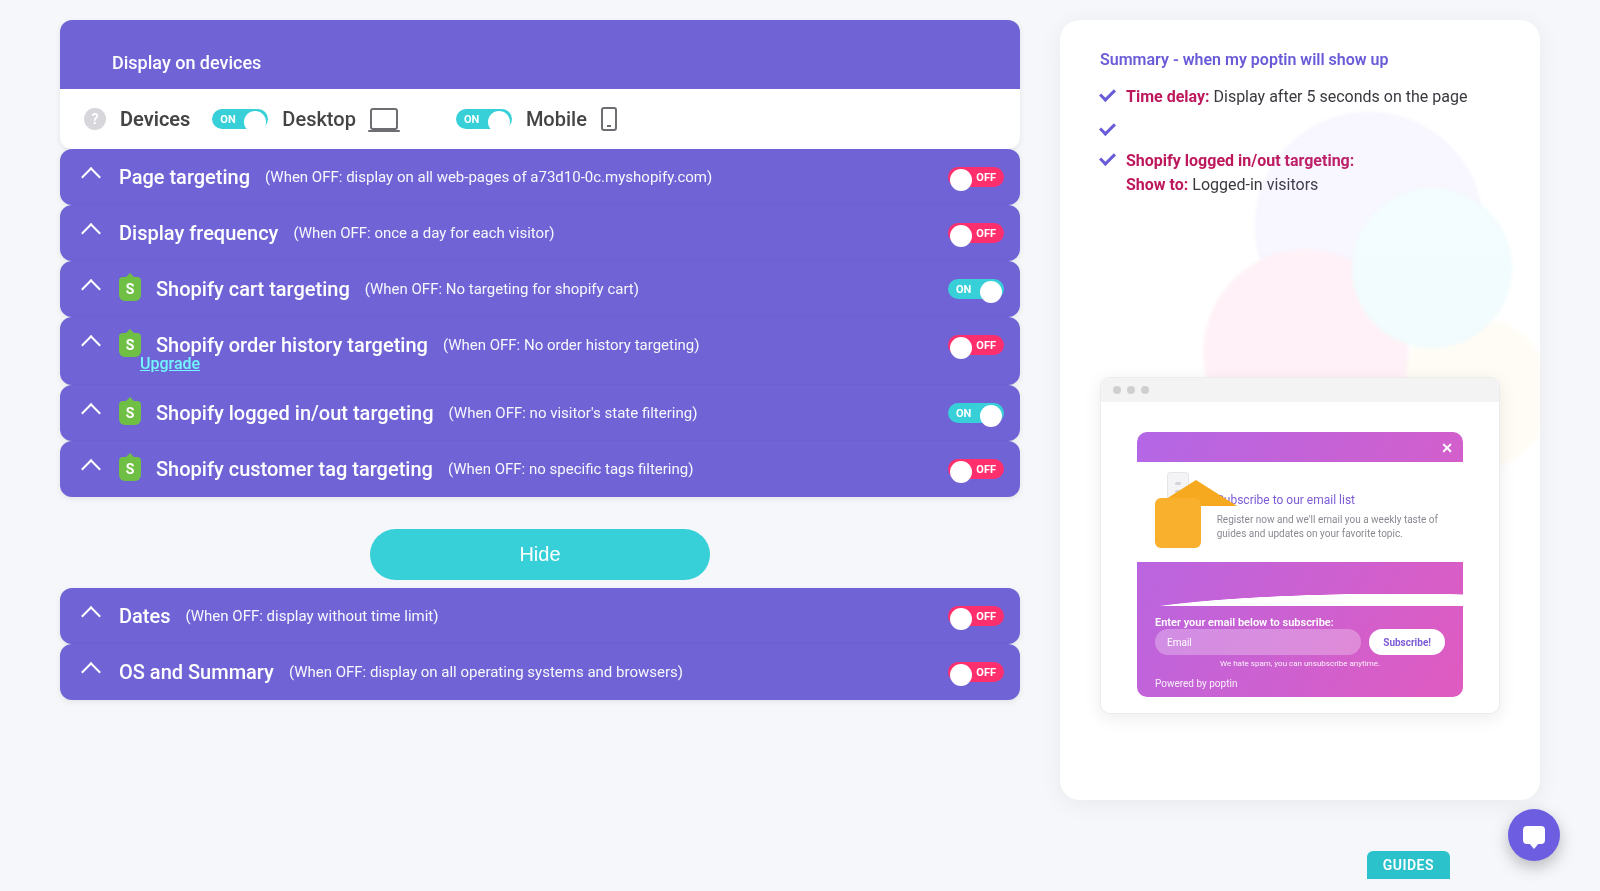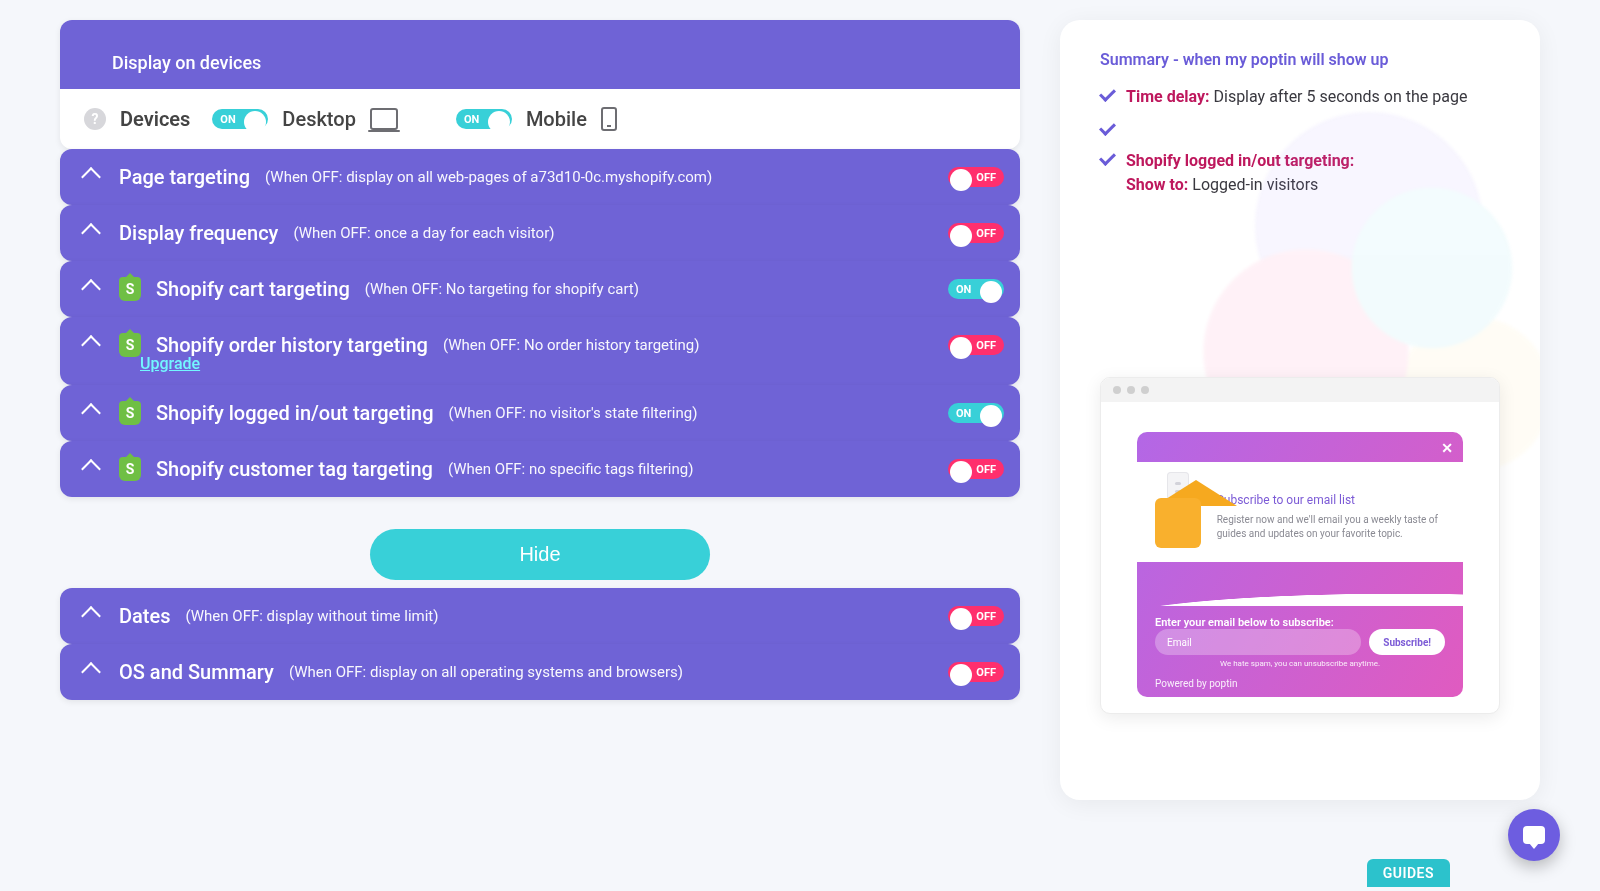--- a/index.html
+++ b/index.html
@@ -166,21 +166,21 @@
   .popup .footer{padding:10px 18px 10px;color:#fff}
   .popup .footer .label{font-size:11px;font-weight:600;}
   .popup .form{display:flex;gap:8px;align-items:center}
   .popup .form .email{flex:1;background:rgba(255,255,255,.28);border-radius:18px;height:26px;display:flex;align-items:center;padding:0 12px;font-size:10px}
   .popup .form .sub-btn{background:#fff;color:#7c5bd6;border-radius:18px;height:26px;display:flex;align-items:center;padding:0 14px;font-size:10px;font-weight:700}
   .popup .tiny{font-size:8px;text-align:center;margin-top:4px;opacity:.9}
   .popup .powered{font-size:10px;padding:0 18px 8px;opacity:.9}
 
   
   .guides-tab{
-    position:fixed; bottom:4px; right:150px;
+    position:fixed; bottom:12px; right:150px;
     background:var(--cyan-dark); color:#fff; padding:6px 16px; font-size:14px; font-weight:600;
     border-radius:6px 6px 0 0; letter-spacing:.5px;
   }
   .chat-bubble{
     position:fixed; bottom:30px; right:40px;
     width:52px;height:52px;border-radius:50%;
     background:#6d5de0; box-shadow:0 6px 16px rgba(0,0,0,.25);
     display:flex;align-items:center;justify-content:center;
   }
   .chat-bubble .ic{width:22px;height:18px;border-radius:4px;background:#fff;position:relative}

